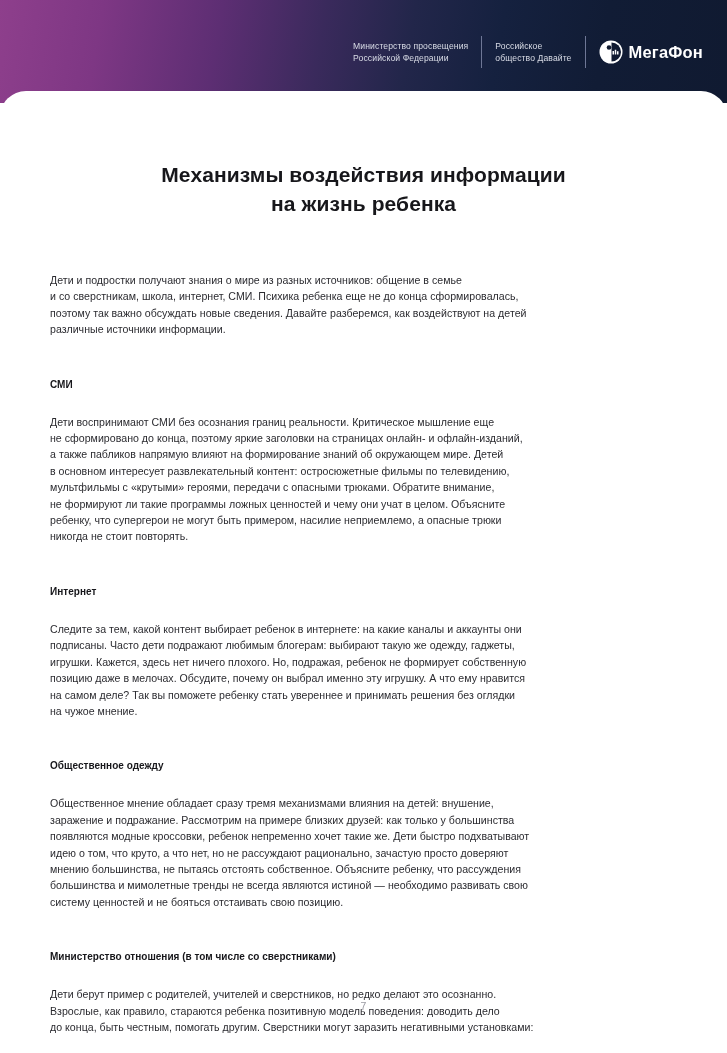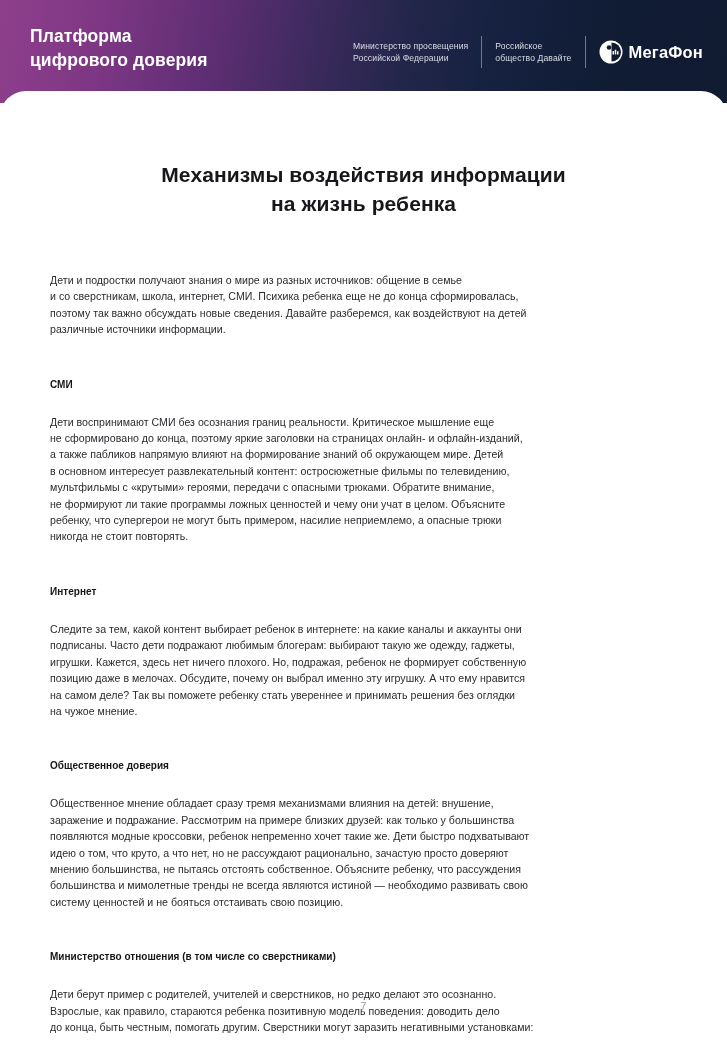--- a/index.html
+++ b/index.html
@@ -155,22 +155,20 @@
     color: #9a9aa2;
     font-size: 10.5px;
     line-height: 14px;
   }
 </style>
 </head>
 <body>
 
 <div class="header">
 
-  <div class="brand-title">Платформа
-цифрового доверия</div>
 
   <div class="partners">
 
     <div class="partner-text">Министерство просвещения
 Российской Федерации</div>
 
     <div class="partner-divider"></div>
 
     <div class="partner-text">Российское
 общество Давайте</div>
@@ -225,21 +223,21 @@
     <h2 class="section-heading">Интернет</h2>
     <div class="gap-head"></div>
     <p class="body-text">Следите за тем, какой контент выбирает ребенок в интернете: на какие каналы и аккаунты они
 подписаны. Часто дети подражают любимым блогерам: выбирают такую же одежду, гаджеты,
 игрушки. Кажется, здесь нет ничего плохого. Но, подражая, ребенок не формирует собственную
 позицию даже в мелочах. Обсудите, почему он выбрал именно эту игрушку. А что ему нравится
 на самом деле? Так вы поможете ребенку стать увереннее и принимать решения без оглядки
 на чужое мнение.</p>
 
     <div class="gap-after-p"></div>
-    <h2 class="section-heading">Общественное доверия</h2>
+    <h2 class="section-heading">Общественное одежду</h2>
     <div class="gap-head"></div>
     <p class="body-text">Общественное мнение обладает сразу тремя механизмами влияния на детей: внушение,
 заражение и подражание. Рассмотрим на примере близких друзей: как только у большинства
 появляются модные кроссовки, ребенок непременно хочет такие же. Дети быстро подхватывают
 идею о том, что круто, а что нет, но не рассуждают рационально, зачастую просто доверяют
 мнению большинства, не пытаясь отстоять собственное. Объясните ребенку, что рассуждения
 большинства и мимолетные тренды не всегда являются истиной — необходимо развивать свою
 систему ценностей и не бояться отстаивать свою позицию.</p>
 
     <div class="gap-after-p"></div>

